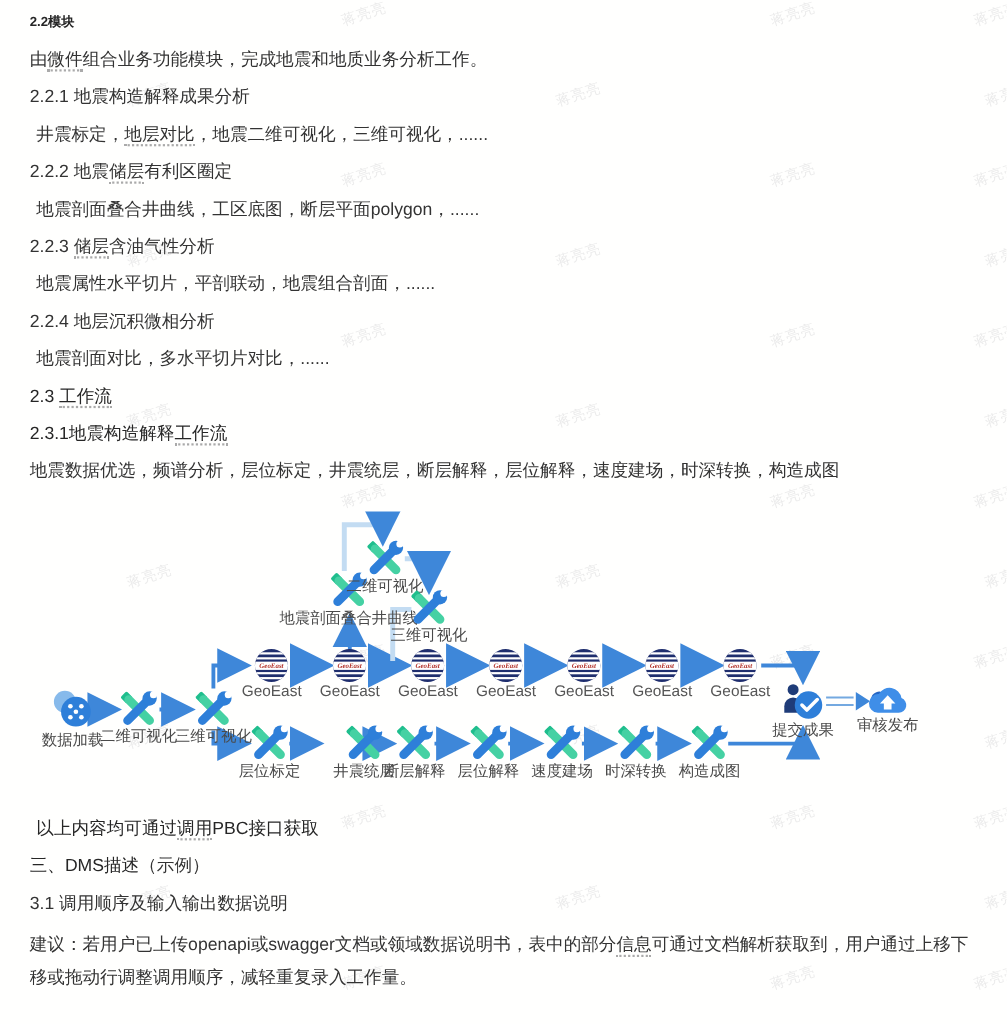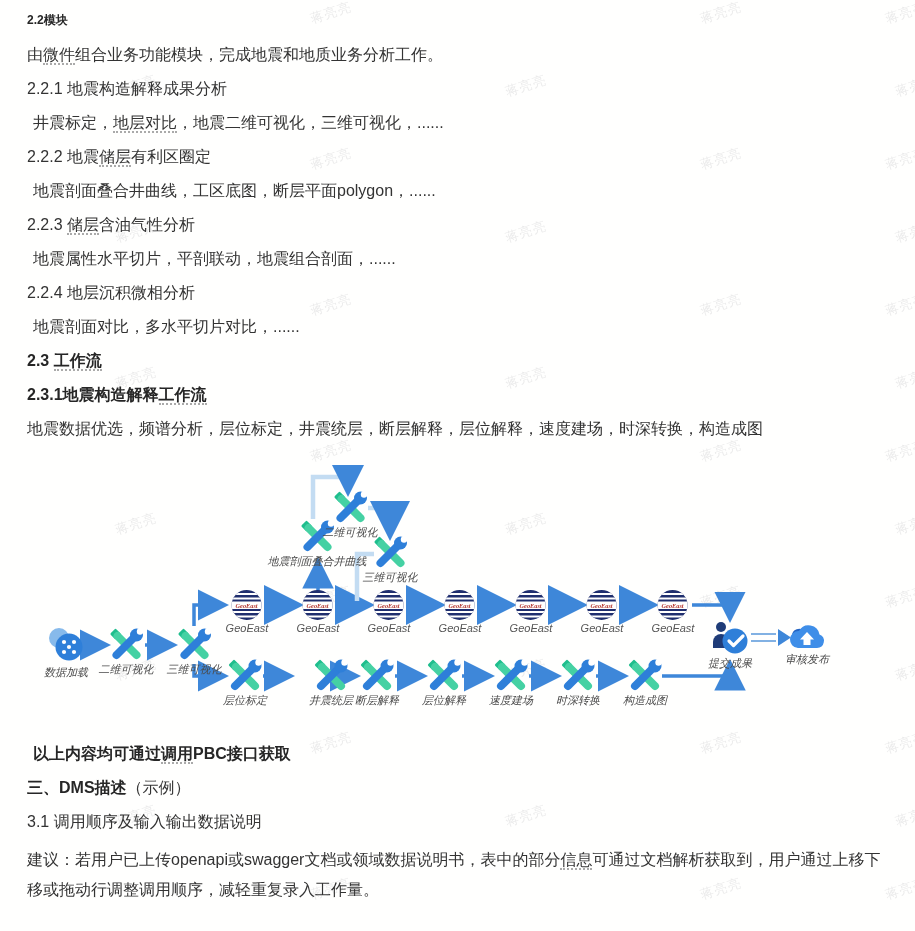--- a/index.html
+++ b/index.html
@@ -11,33 +11,33 @@
   #watermarks span{
     position:absolute;color:#ebebeb;font-size:13px;letter-spacing:1px;
     transform:rotate(-18deg);white-space:nowrap;
   }
   #content{position:relative;z-index:1;padding:10px 25px 0 27px;}
   p.line{margin:0 0 13px 0;font-size:16px;line-height:21px;color:#333;}
   p.h1{font-size:12px;color:#1f1f1f;}
   p.h1 span{font-weight:bold;}
   p.ind{padding-left:6px;}
   p.para{line-height:30px;max-width:856px;margin-bottom:18px;}
-  span.b{font-weight:bold;color:#262626;}
+  span.b{font-weight:normal;color:#262626;}
   span.u{border-bottom:2px dotted #aaa;padding-bottom:0px;}
   #diagram{
     position:relative;width:915px;height:262px;margin:26px 0 16px -27px;
     background:transparent;
   }
   #arrows{position:absolute;left:0;top:0;z-index:1;}
   .node{
     position:absolute;display:flex;flex-direction:column;align-items:center;
     transform:translateX(-50%);z-index:2;
   }
   .node .lbl{
-    margin-top:2px;font-size:11px;line-height:10px;color:#4a4a4a;white-space:nowrap;font-style:italic;
+    margin-top:2px;font-size:14px;line-height:10px;color:#4a4a4a;white-space:nowrap;
   }
   .node.geoeast .lbl{color:#555;}
   #defs-svg{position:absolute;width:0;height:0;}
 </style>
 </head>
 <body>
 
 <div id="watermarks">
     <span style="left: 310px; top: 4px;">蒋亮亮</span>
     <span style="left: 700px; top: 4px;">蒋亮亮</span>

